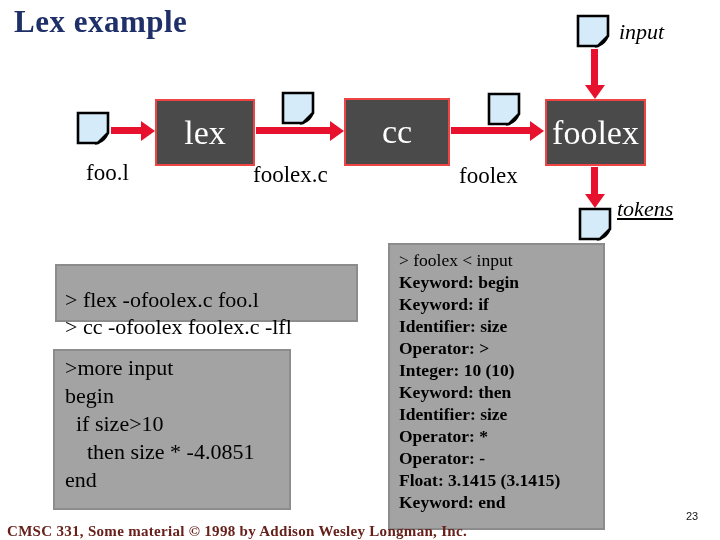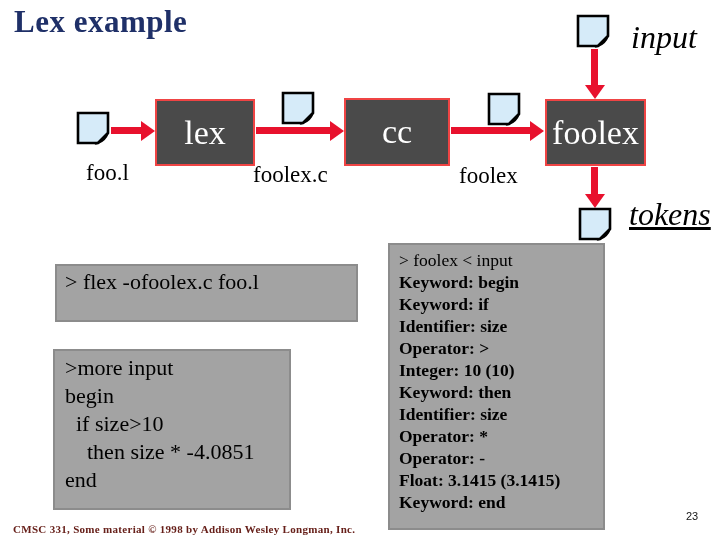--- a/index.html
+++ b/index.html
@@ -31,21 +31,21 @@
   .box-lex    { left: 155px; top:  99px; width: 100px; height: 67px; }
   .box-cc     { left: 344px; top:  98px; width: 106px; height: 68px; }
   .box-foolex { left: 545px; top:  99px; width: 101px; height: 67px; }
   
   .file-label {
     position: absolute; color: #000;
     font-size: 23px; white-space: nowrap;
   }
   .io-label {
     position: absolute; color: #000;
-    font-size: 32px; font-style: italic; white-space: nowrap; margin-left: 12px;
+    font-size: 22px; font-style: italic; white-space: nowrap;
   }
   
   .harrow { position: absolute; height: 20px; }
   .harrow .shaft {
     position: absolute; left: 0; right: 11px; top: 6px; height: 7px;
     background: #E8112D;
   }
   .harrow .head {
     position: absolute; right: 0; top: 0;
     width: 0; height: 0;
@@ -67,39 +67,39 @@
   }
   
   .text-box {
     position: absolute;
     background: #a3a3a3;
     border: 2px solid #8C8C8C;
     color: #000;
   }
   .cmd-box {
     left: 55px; top: 264px; width: 303px; height: 58px;
-    padding: 2px 8px;
+    padding: 20px 8px;
     font-size: 22px; line-height: 27px;
   }
   .in-box {
     left: 53px; top: 349px; width: 238px; height: 161px;
     padding: 3px 10px;
     font-size: 22px; line-height: 28px;
   }
   .in-box .line, .cmd-box .line { white-space: pre; }
   .out-box {
     left: 388px; top: 243px; width: 217px; height: 287px;
     padding: 4px 9px;
     font-size: 17.5px; line-height: 22px;
   }
   .out-box .line { font-weight: bold; white-space: pre; }
   .out-box .line.first { font-weight: normal; }
   .footer {
-    position: absolute; left: 13px; top: 523px;
-    font-size: 11px; font-weight: bold;
+    position: absolute; left: 7px; top: 523px;
+    font-size: 15px; font-weight: bold;
     color: #67201A; letter-spacing: 0.3px;
   }
   .page-num {
     position: absolute; left: 686px; top: 510px;
     font-family: "Liberation Sans", sans-serif;
     font-size: 11px; font-weight: 400; color: #141414;
   }
 </style>
 </head>
 <body>
@@ -167,20 +167,21 @@
       <div class="head"></div>
   </div>
   <svg class="doc-icon" style="left:577px; top:206px;" viewBox="0 0 36 36">
     <path d="M3 3 H33 V23 L23 33 H3 Z" fill="#D6EBF9" stroke="#000" stroke-width="2.6"></path>
     <path d="M33 23 Q30 31 23 33 Z" fill="#ffffff" stroke="#000" stroke-width="2"></path>
   </svg>
   <div class="io-label" style="left:617px; top:196px;text-decoration:underline;">tokens</div>
 
   <div class="text-box cmd-box">
     <div class="line">&gt; flex -ofoolex.c foo.l</div>
+    <div class="line">&gt; cc -ofoolex foolex.c -lfl</div>
   </div>
 
   <div class="text-box in-box">
     <div class="line">&gt;more input</div>
     <div class="line">begin</div>
     <div class="line">  if size&gt;10</div>
     <div class="line">    then size * -4.0851</div>
     <div class="line">end</div>
   </div>
 

